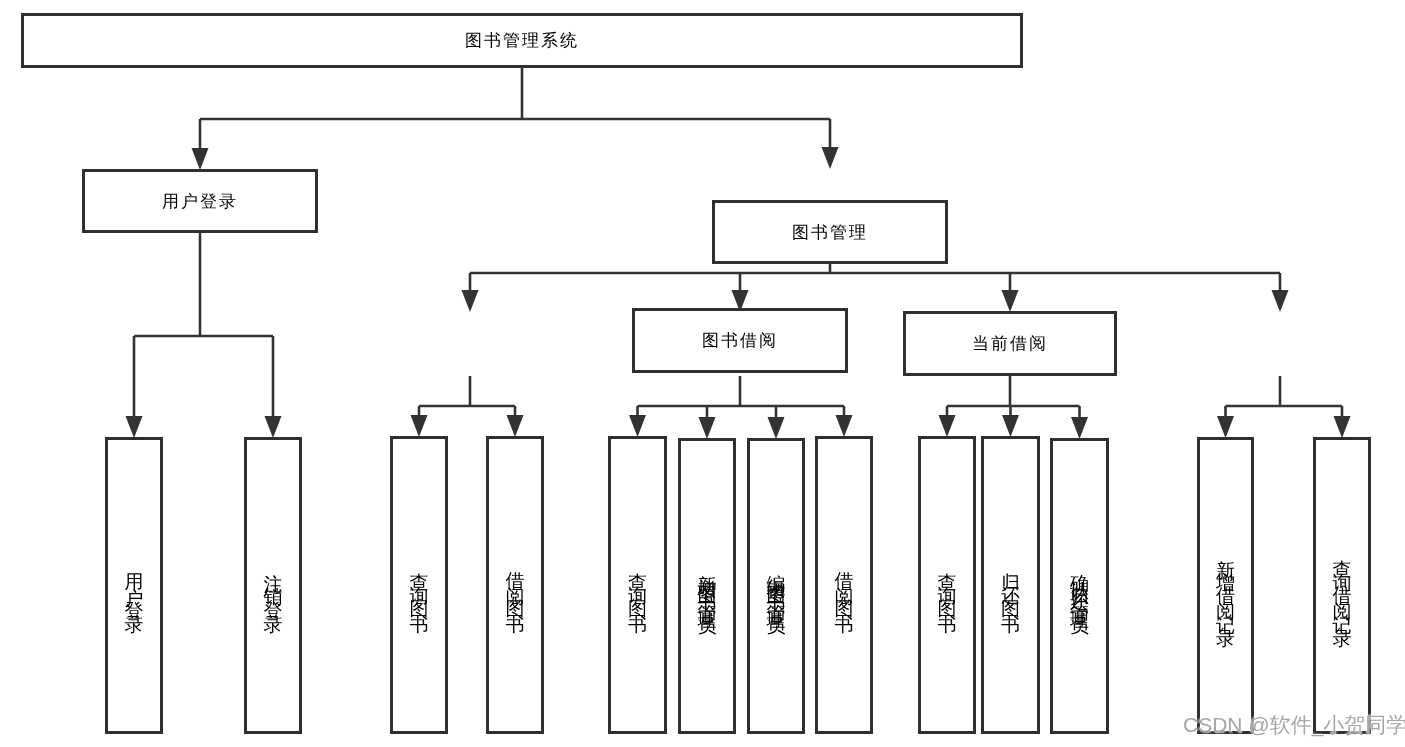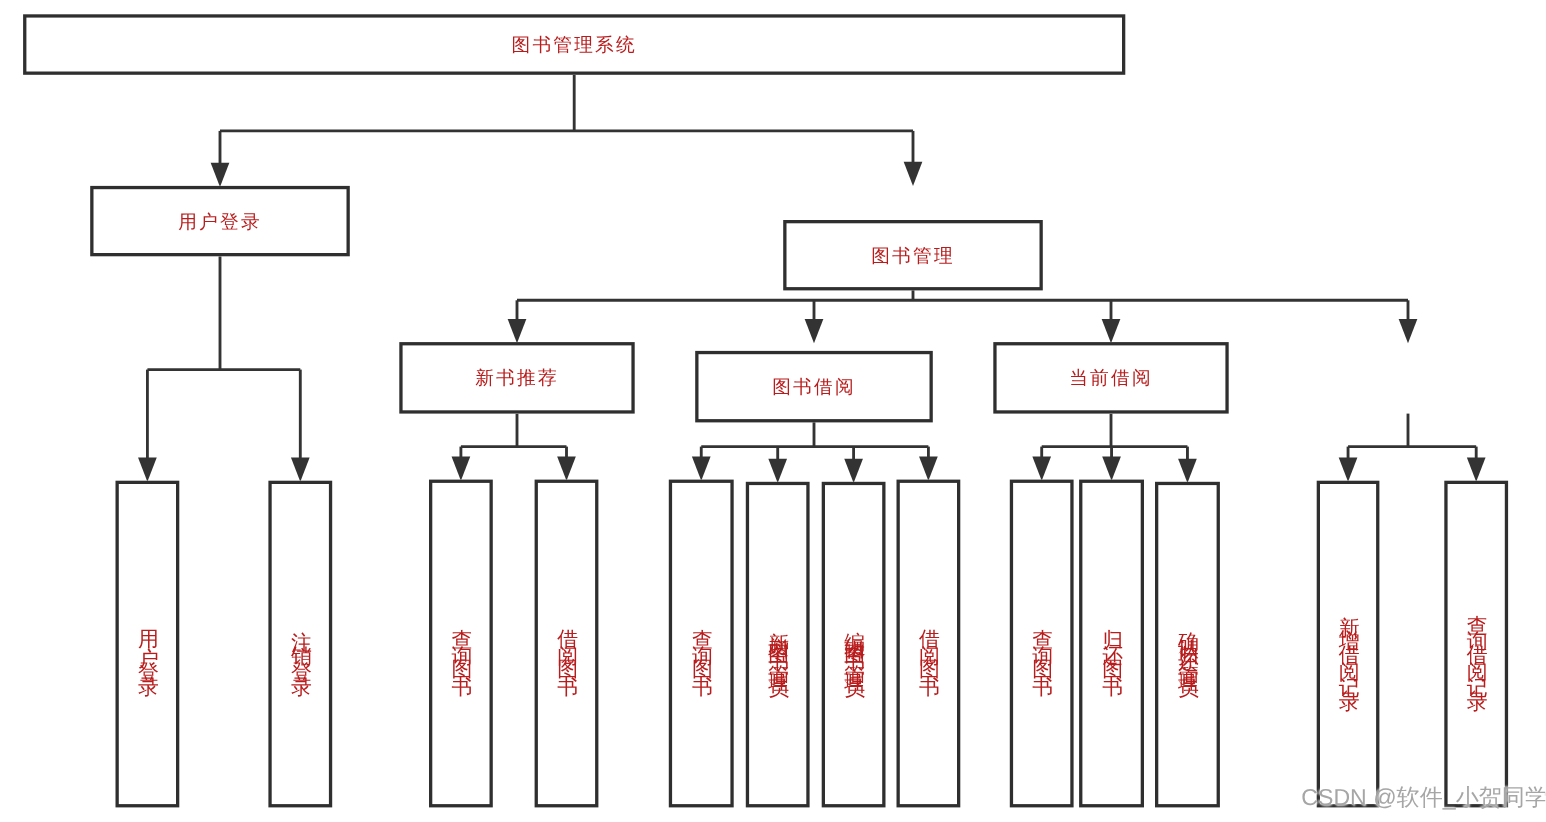--- a/index.html
+++ b/index.html
@@ -19,21 +19,21 @@
   }
   .node {
     position: absolute;
     box-sizing: border-box;
     background: #ffffff;
     border: 3px solid #2f2f2f;
     display: flex;
     align-items: center;
     justify-content: center;
     z-index: 2;
-    color: #b91c1c;
+    color: #000000;
   }
   .node span {
     font-size: 17px;
     letter-spacing: 2px;
     white-space: nowrap;
   }
   .node.vertical span {
     writing-mode: vertical-rl;
     text-orientation: mixed;
     font-size: 19px;
@@ -116,24 +116,21 @@
   <div id="watermark">CSDN @软件_小贺同学</div>
 <div class="node" style="left: 21px; top: 13px; width: 1002px; height: 55px;">
       <span>图书管理系统</span>
     </div>
     <div class="node" style="left: 82px; top: 169px; width: 236px; height: 64px;">
       <span>用户登录</span>
     </div>
     <div class="node" style="left: 712px; top: 168px; width: 236px; height: 64px; margin-top: 32px;">
       <span>图书管理</span>
     </div>
-    <div class="node" style="left: 363px; top: 311px; width: 214px; height: 65px;">
-      <span>新书推荐</span>
-    </div>
-    <div class="node" style="left: 632px; top: 319px; width: 216px; height: 65px;">
+    <div class="node" style="left: 632px; top: 308px; width: 216px; height: 65px;">
       <span>图书借阅</span>
     </div>
     <div class="node" style="left: 903px; top: 311px; width: 214px; height: 65px; align-items: center;">
       <span>当前借阅</span>
     </div>
     <div class="node vertical" style="left: 105px; top: 437px; width: 58px; height: 297px;">
       <span>用户登录</span>
     </div>
     <div class="node vertical" style="left: 244px; top: 437px; width: 58px; height: 297px;">
       <span>注销登录</span>

